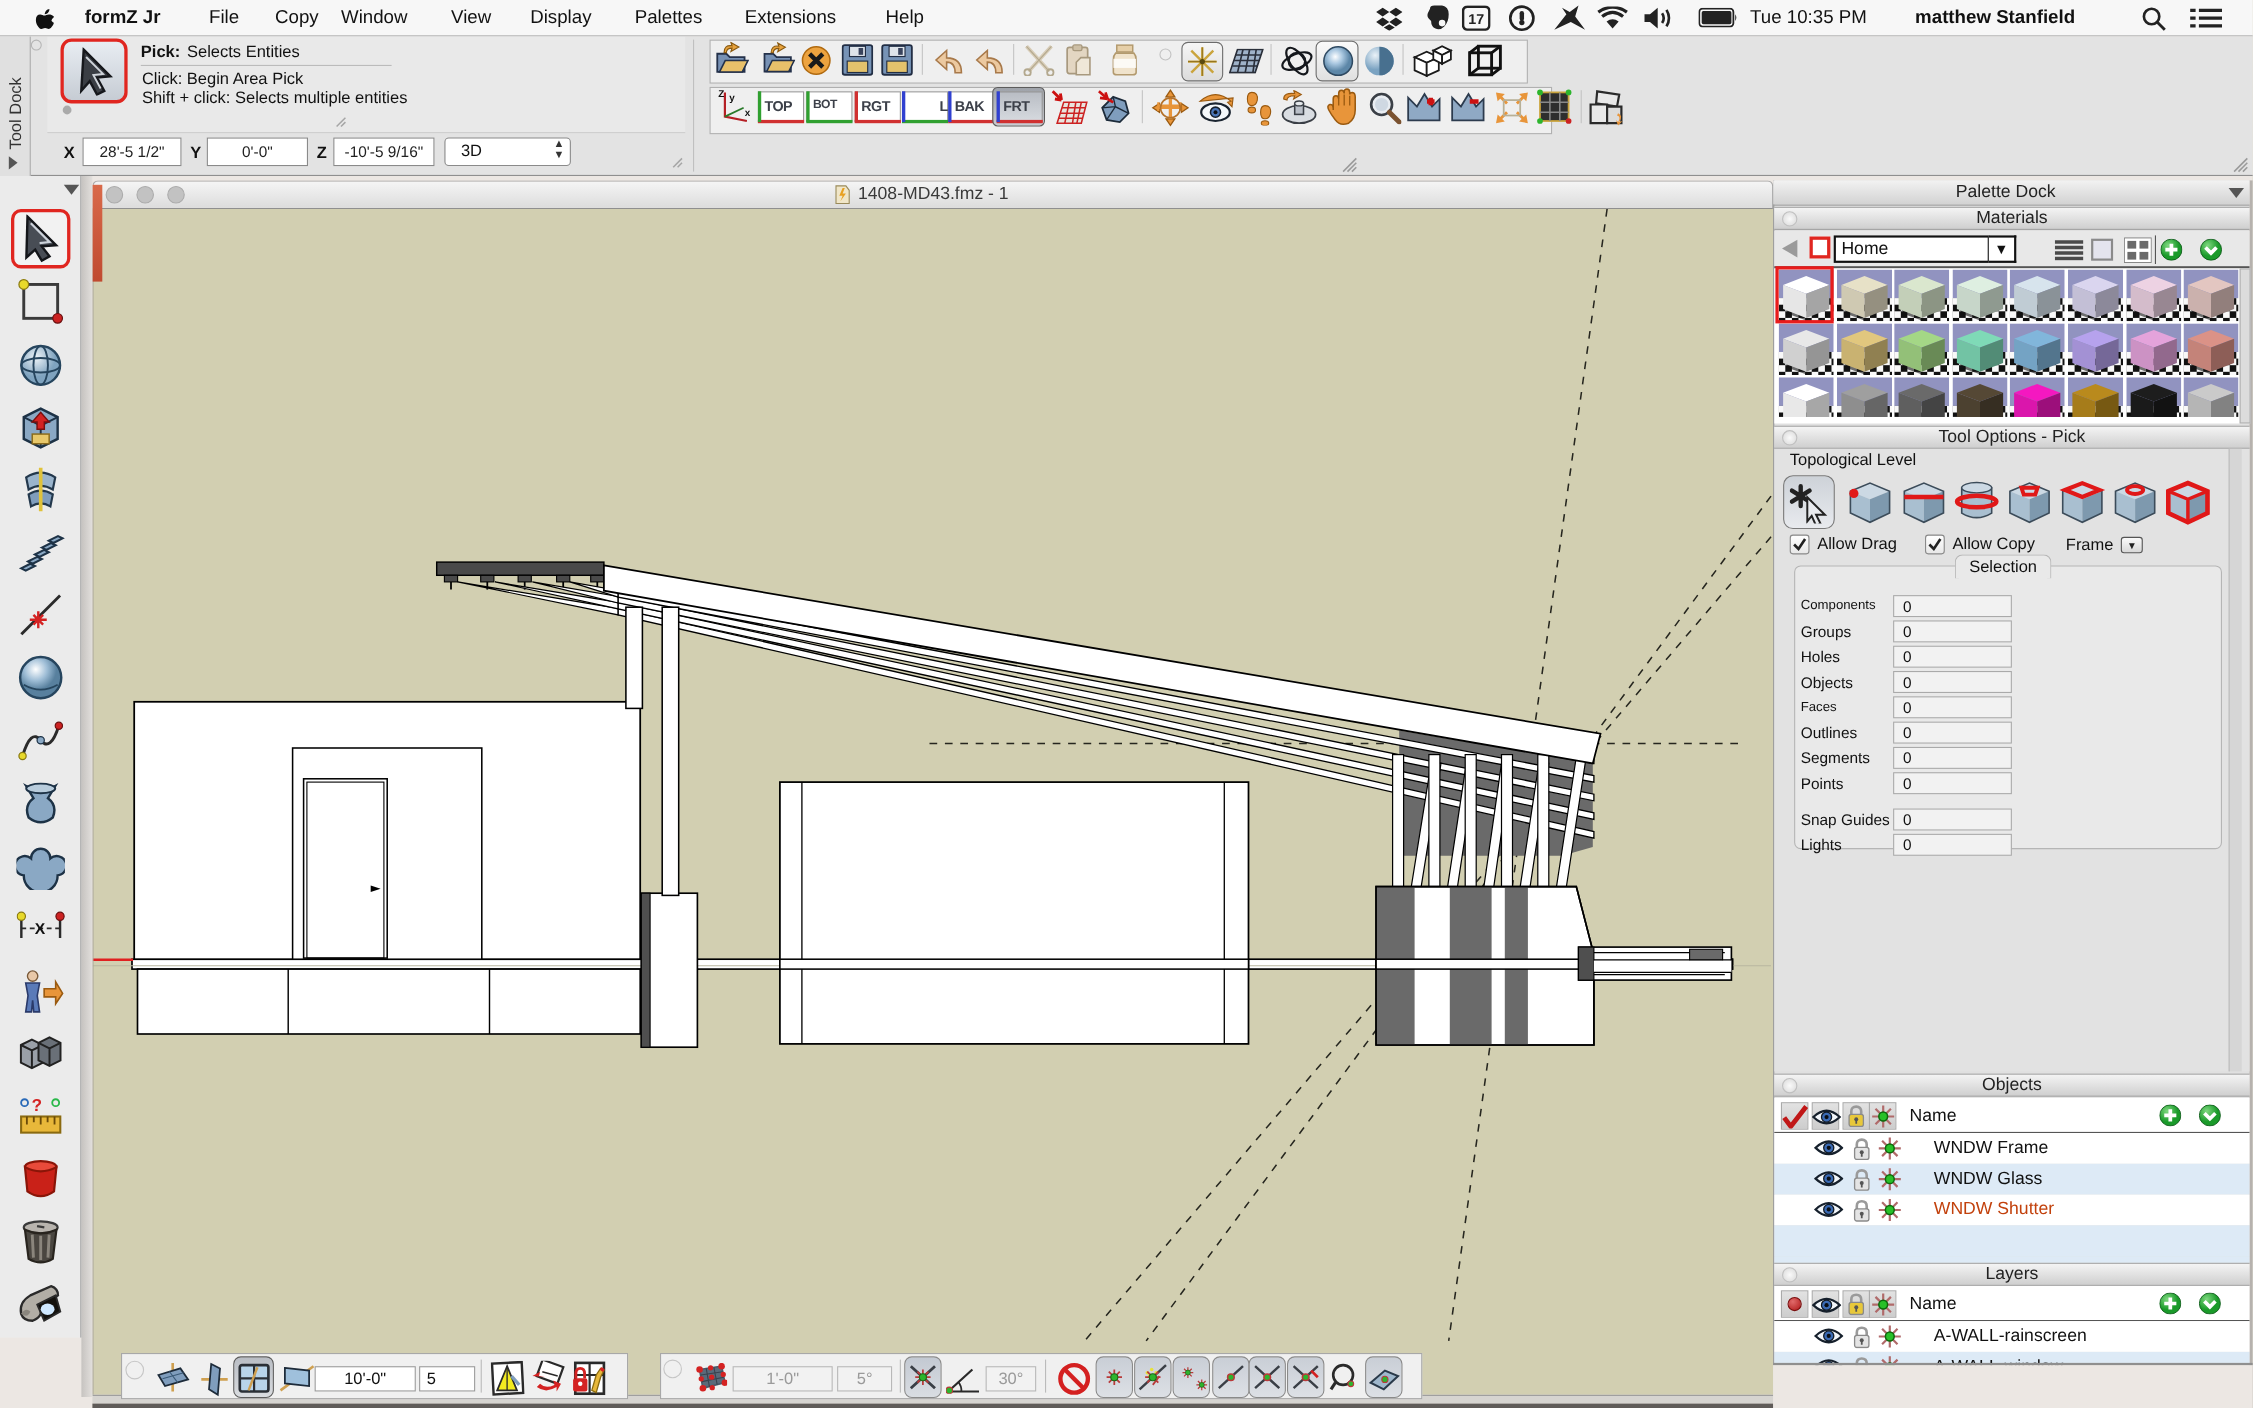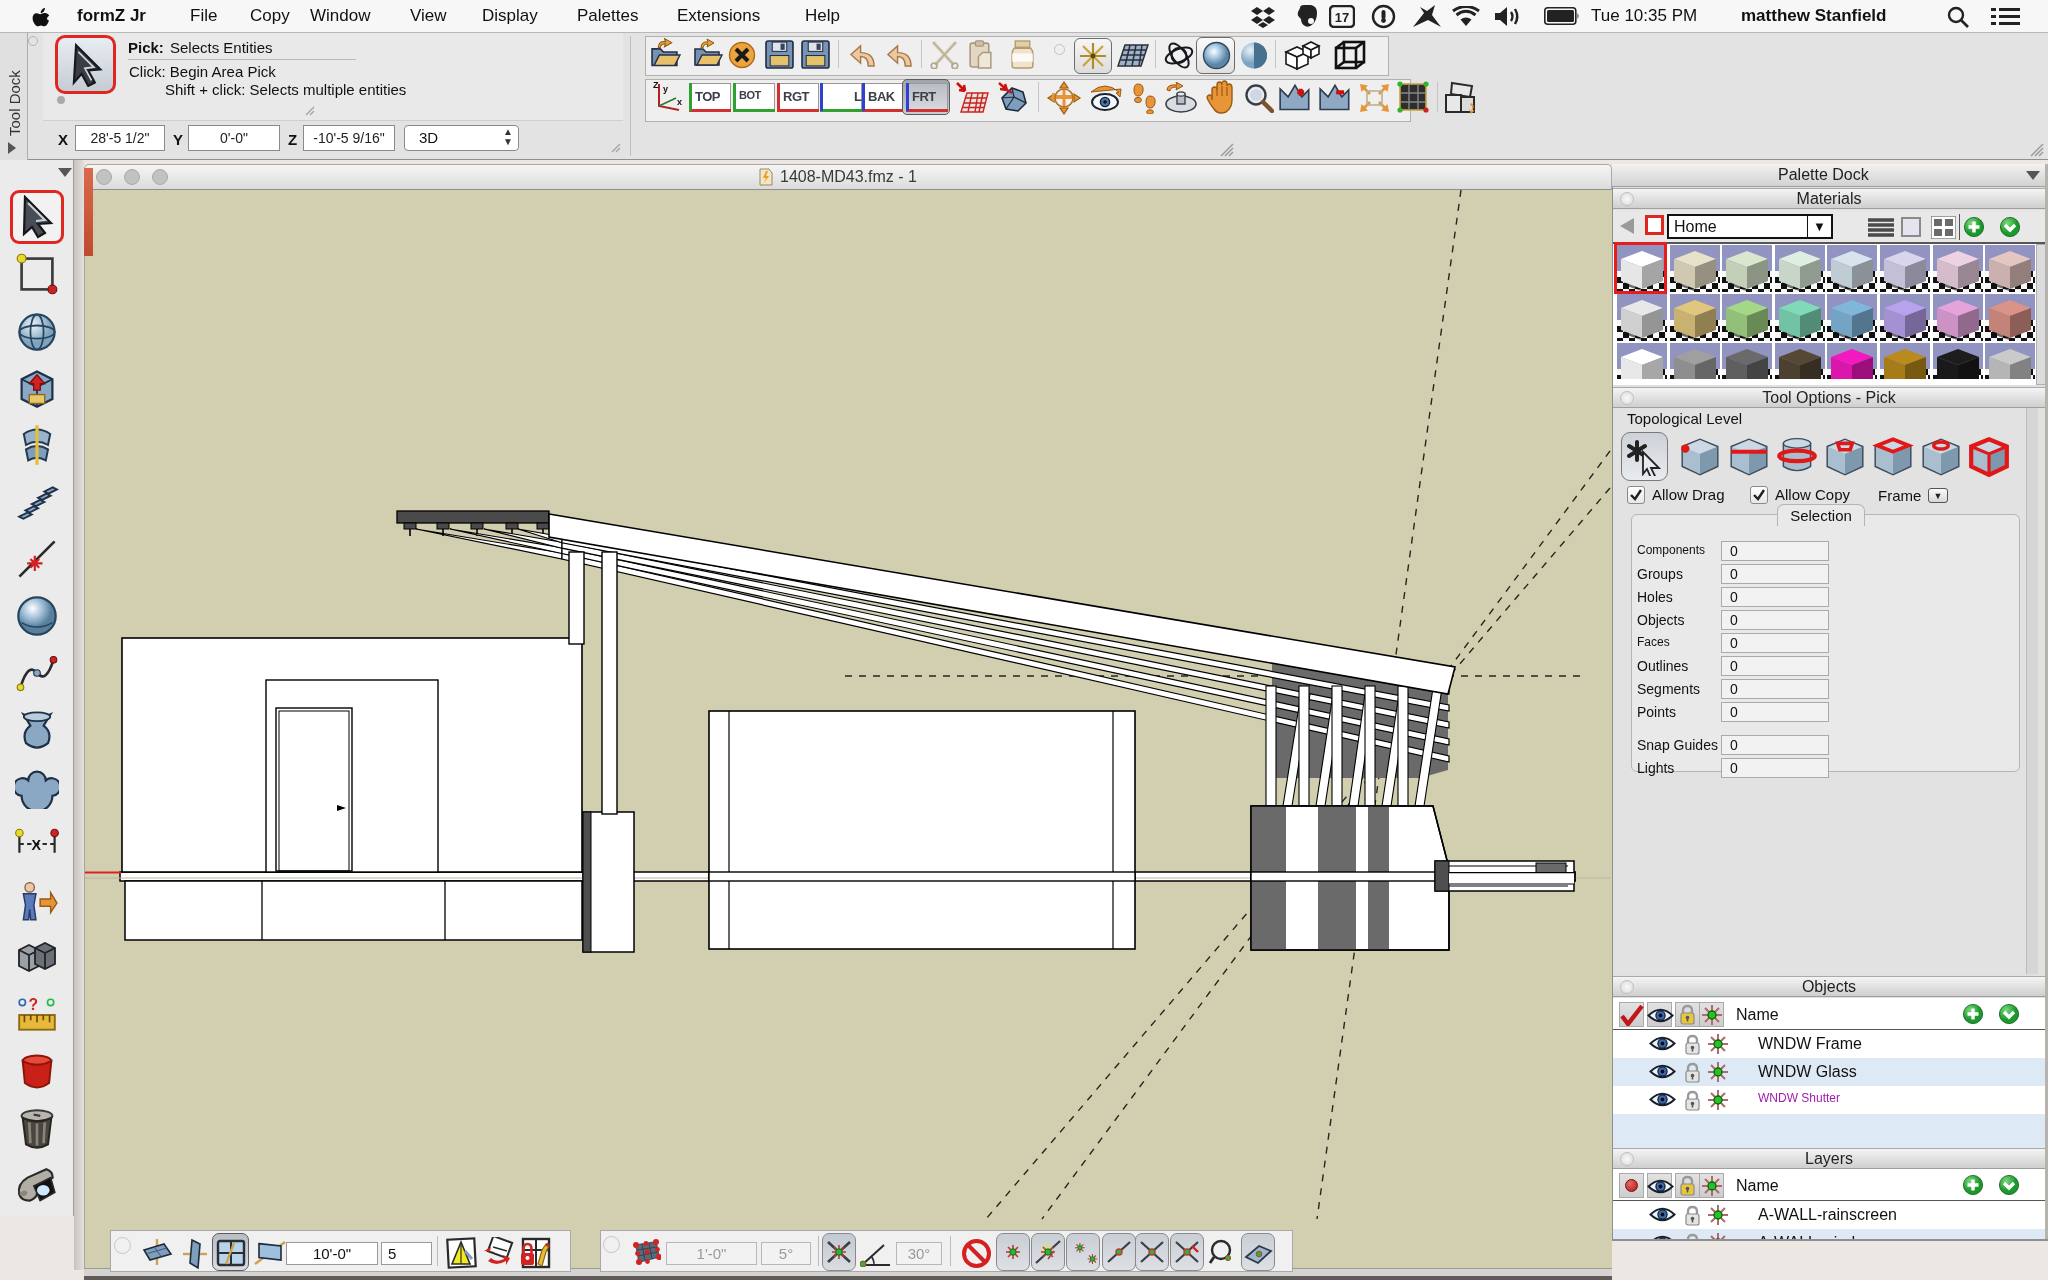--- a/index.html
+++ b/index.html
@@ -75,21 +75,21 @@
       <svg width="38" height="44" viewBox="0 0 34 40">
         <path d="M8 2 L30 24 L19 25 L25 36 L19 39 L13 28 L6 36 Z" fill="#3a3e44" stroke="#16181c" stroke-width="2"></path>
         <path d="M10 8 L24 22 L16 23 L22 34" stroke="#cfd4da" stroke-width="1.6" fill="none"></path>
       </svg>
     </div>
     <div class="abs" style="left:57px;top:96px;width:8px;height:8px;border-radius:50%;background:#aaa;"></div>
     <div class="abs" style="left:128px;top:39px;font-size:15px;color:#111;font-weight:bold;white-space:nowrap;">Pick:</div>
     <div class="abs" style="left:170px;top:39px;font-size:15px;color:#111;font-weight:normal;white-space:nowrap;">Selects Entities</div>
     <div class="abs" style="left:128px;top:59px;width:228px;height:1px;background:#bbb;"></div>
     <div class="abs" style="left:129px;top:63px;font-size:15px;color:#111;font-weight:normal;white-space:nowrap;">Click: Begin Area Pick</div>
-    <div class="abs" style="left:129px;top:81px;font-size:15px;color:#111;font-weight:normal;white-space:nowrap;margin-left:36px;">Shift + click: Selects multiple entities</div>
+    <div class="abs" style="left:129px;top:81px;font-size:15px;color:#111;font-weight:normal;white-space:nowrap;">Shift + click: Selects multiple entities</div>
     <svg class="abs" style="left:302px;top:103px" width="13" height="13" viewBox="0 0 13 13">
       <path d="M12 12 L12 12" stroke="#a6a6a6" stroke-width="1.4"></path>
       <path d="M8 12 L12 8" stroke="#a6a6a6" stroke-width="1.4"></path>
       <path d="M4 12 L12 4" stroke="#a6a6a6" stroke-width="1.4"></path>
     </svg>
     <div class="abs" style="left:58px;top:131px;font-size:15px;color:#111;font-weight:bold;white-space:nowrap;">X</div>
     <div class="abs" style="left:75px;top:125px;width:90px;height:26px;background:#fff;border:1px solid #8a8a8a;display:flex;align-items:center;justify-content:center;font-size:14px;color:#222;">28'-5 1/2"</div>
     <div class="abs" style="left:173px;top:131px;font-size:15px;color:#111;font-weight:bold;white-space:nowrap;">Y</div>
     <div class="abs" style="left:188px;top:125px;width:92px;height:26px;background:#fff;border:1px solid #8a8a8a;display:flex;align-items:center;justify-content:center;font-size:14px;color:#222;">0'-0"</div>
     <div class="abs" style="left:288px;top:131px;font-size:15px;color:#111;font-weight:bold;white-space:nowrap;">Z</div>
@@ -1244,21 +1244,21 @@
     <rect x="2" y="9" width="13" height="11" rx="2" fill="#e4e4e4" stroke="#8a8a8a" stroke-width="1.2"></rect>
     <circle cx="8.5" cy="13.5" r="1.8" fill="#555"></circle>
     <path d="M8.5 14 L8.5 17.5" stroke="#555" stroke-width="1.6"></path>
   </svg>
 <svg class="abs" style="left:1707px;top:1089px;z-index:22" width="22" height="22" viewBox="0 0 22 22">
     <g stroke="#b06a6a" stroke-width="2">
       <path d="M11 1 L11 21 M1 11 L21 11 M4 4 L18 18 M18 4 L4 18"></path>
     </g>
     <circle cx="11" cy="11" r="4" fill="#28c028" stroke="#0c6a0c" stroke-width="1.4"></circle>
   </svg>
-<div class="abs" style="left:1758px;top:1091px;font-size:12px;color:#a21caf;font-weight:normal;white-space:nowrap;z-index:22;text-align:center;">WNDW Shutter</div>
+<div class="abs" style="left:1758px;top:1091px;font-size:16px;color:#c2410c;font-weight:normal;white-space:nowrap;z-index:22;text-align:center;">WNDW Shutter</div>
 <div class="abs" style="left:1613px;top:1114px;width:432px;height:28px;background:#ddeaf6;z-index:19;"></div>
 <div class="abs" style="left:1613px;top:1142px;width:432px;height:6px;background:#ddeaf6;z-index:19;"></div>
 <svg class="abs" style="left:2024px;top:1136px" width="12" height="12" viewBox="0 0 12 12">
     <path d="M11 11 L11 11" stroke="#9a9a9a" stroke-width="1.4"></path>
     <path d="M7 11 L11 7" stroke="#9a9a9a" stroke-width="1.4"></path>
     <path d="M3 11 L11 3" stroke="#9a9a9a" stroke-width="1.4"></path>
   </svg>
 <div class="abs" style="left:1613px;top:1148px;width:432px;height:21px;background:linear-gradient(#f4f4f4,#cfcfcf);border-top:1px solid #aaa;border-bottom:1px solid #9f9f9f;z-index:19;"></div>
 <div class="abs" style="left:1620px;top:1152px;width:14px;height:14px;border-radius:50%;background:radial-gradient(#fafafa,#d8d8d8);border:1px solid #c0c0c0;z-index:20;"></div>
 <div class="abs" style="left:0px;top:1150px;font-size:16px;color:#222;font-weight:normal;white-space:nowrap;z-index:20;left:1613px;width:432px;text-align:center;">Layers</div>

